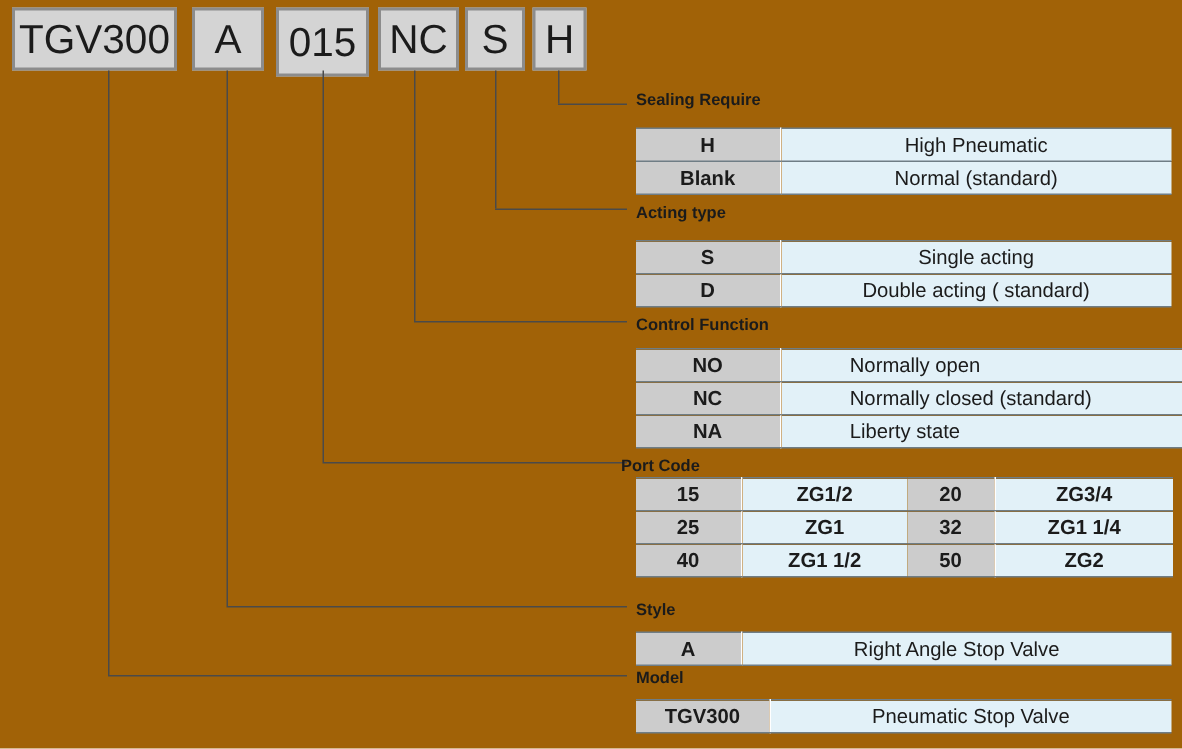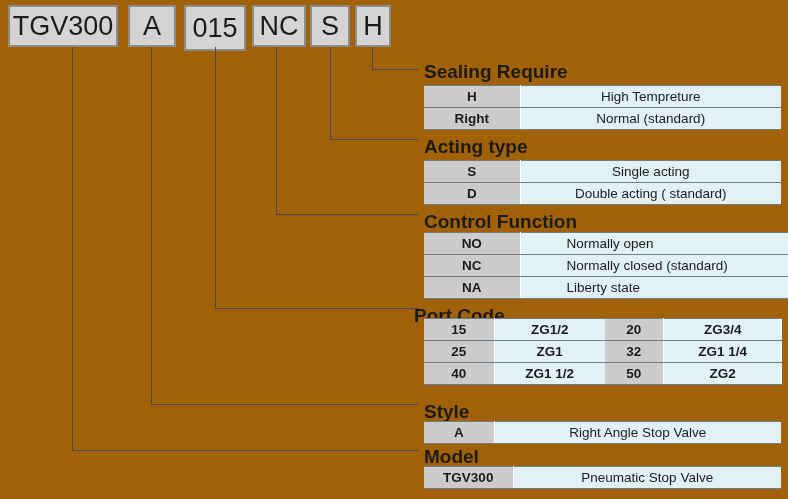--- a/index.html
+++ b/index.html
@@ -40,21 +40,21 @@
   }
   .lead-h {
     position: absolute;
     height: 1px;
     background: #4a4a4a;
   }
 
   
   .sec-title {
     position: absolute;
-    font-size: 19px;
+    font-size: 11px;
     font-weight: bold;
     color: #1b1b1b;
     line-height: 1;
     white-space: nowrap;
   }
 
   
   .tbl {
     position: absolute;
     border-collapse: collapse;
@@ -122,24 +122,24 @@
   <div id="sections">
       <div class="sec-title" style="left: 424px; top: 62px;">Sealing Require</div>
       <table class="tbl" style="left: 424px; top: 85px; width: 357px;">
         <colgroup>
           <col style="width: 96px;">
           <col>
         </colgroup>
         <tbody>
           <tr>
             <td class="c-key">H</td>
-            <td class="c-val">High Tempreture</td>
-          </tr>
-          <tr>
-            <td class="c-key">Right</td>
+            <td class="c-val">High Pneumatic</td>
+          </tr>
+          <tr>
+            <td class="c-key">Blank</td>
             <td class="c-val">Normal  (standard)</td>
           </tr>
         </tbody>
       </table>
       <div class="sec-title" style="left: 424px; top: 137px;">Acting type</div>
       <table class="tbl" style="left: 424px; top: 160px; width: 357px;">
         <colgroup>
           <col style="width: 96px;">
           <col>
         </colgroup>

